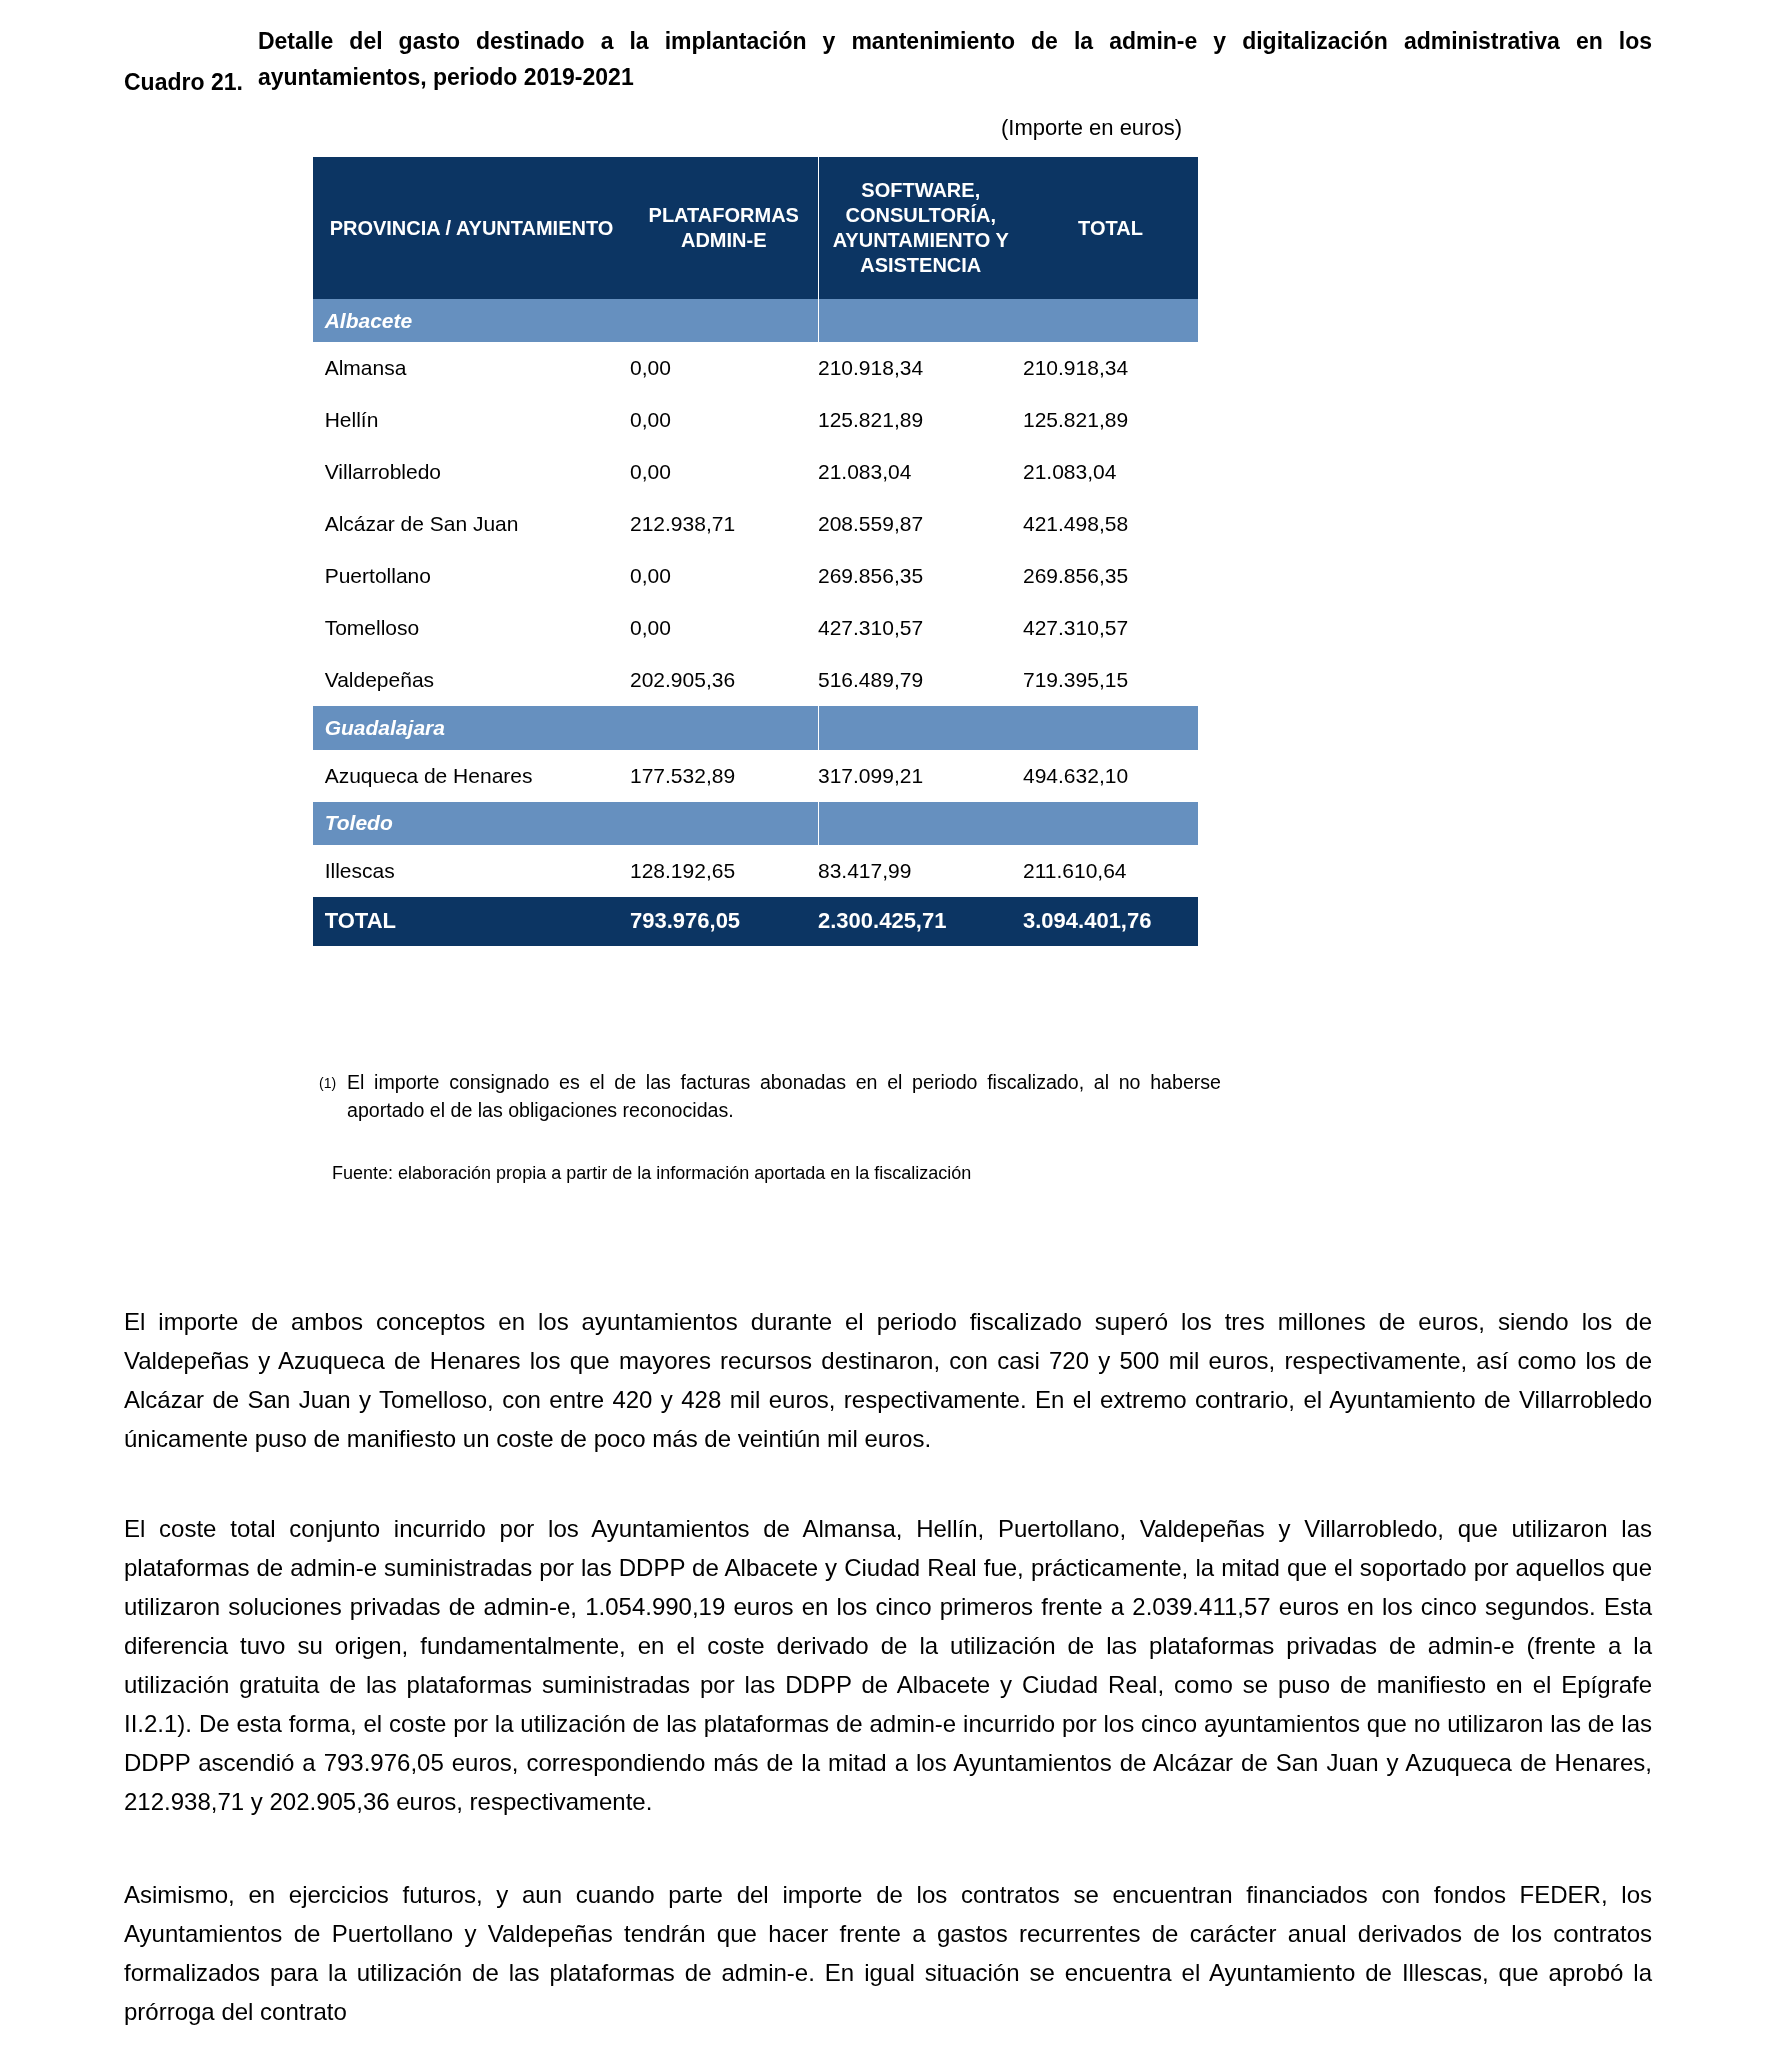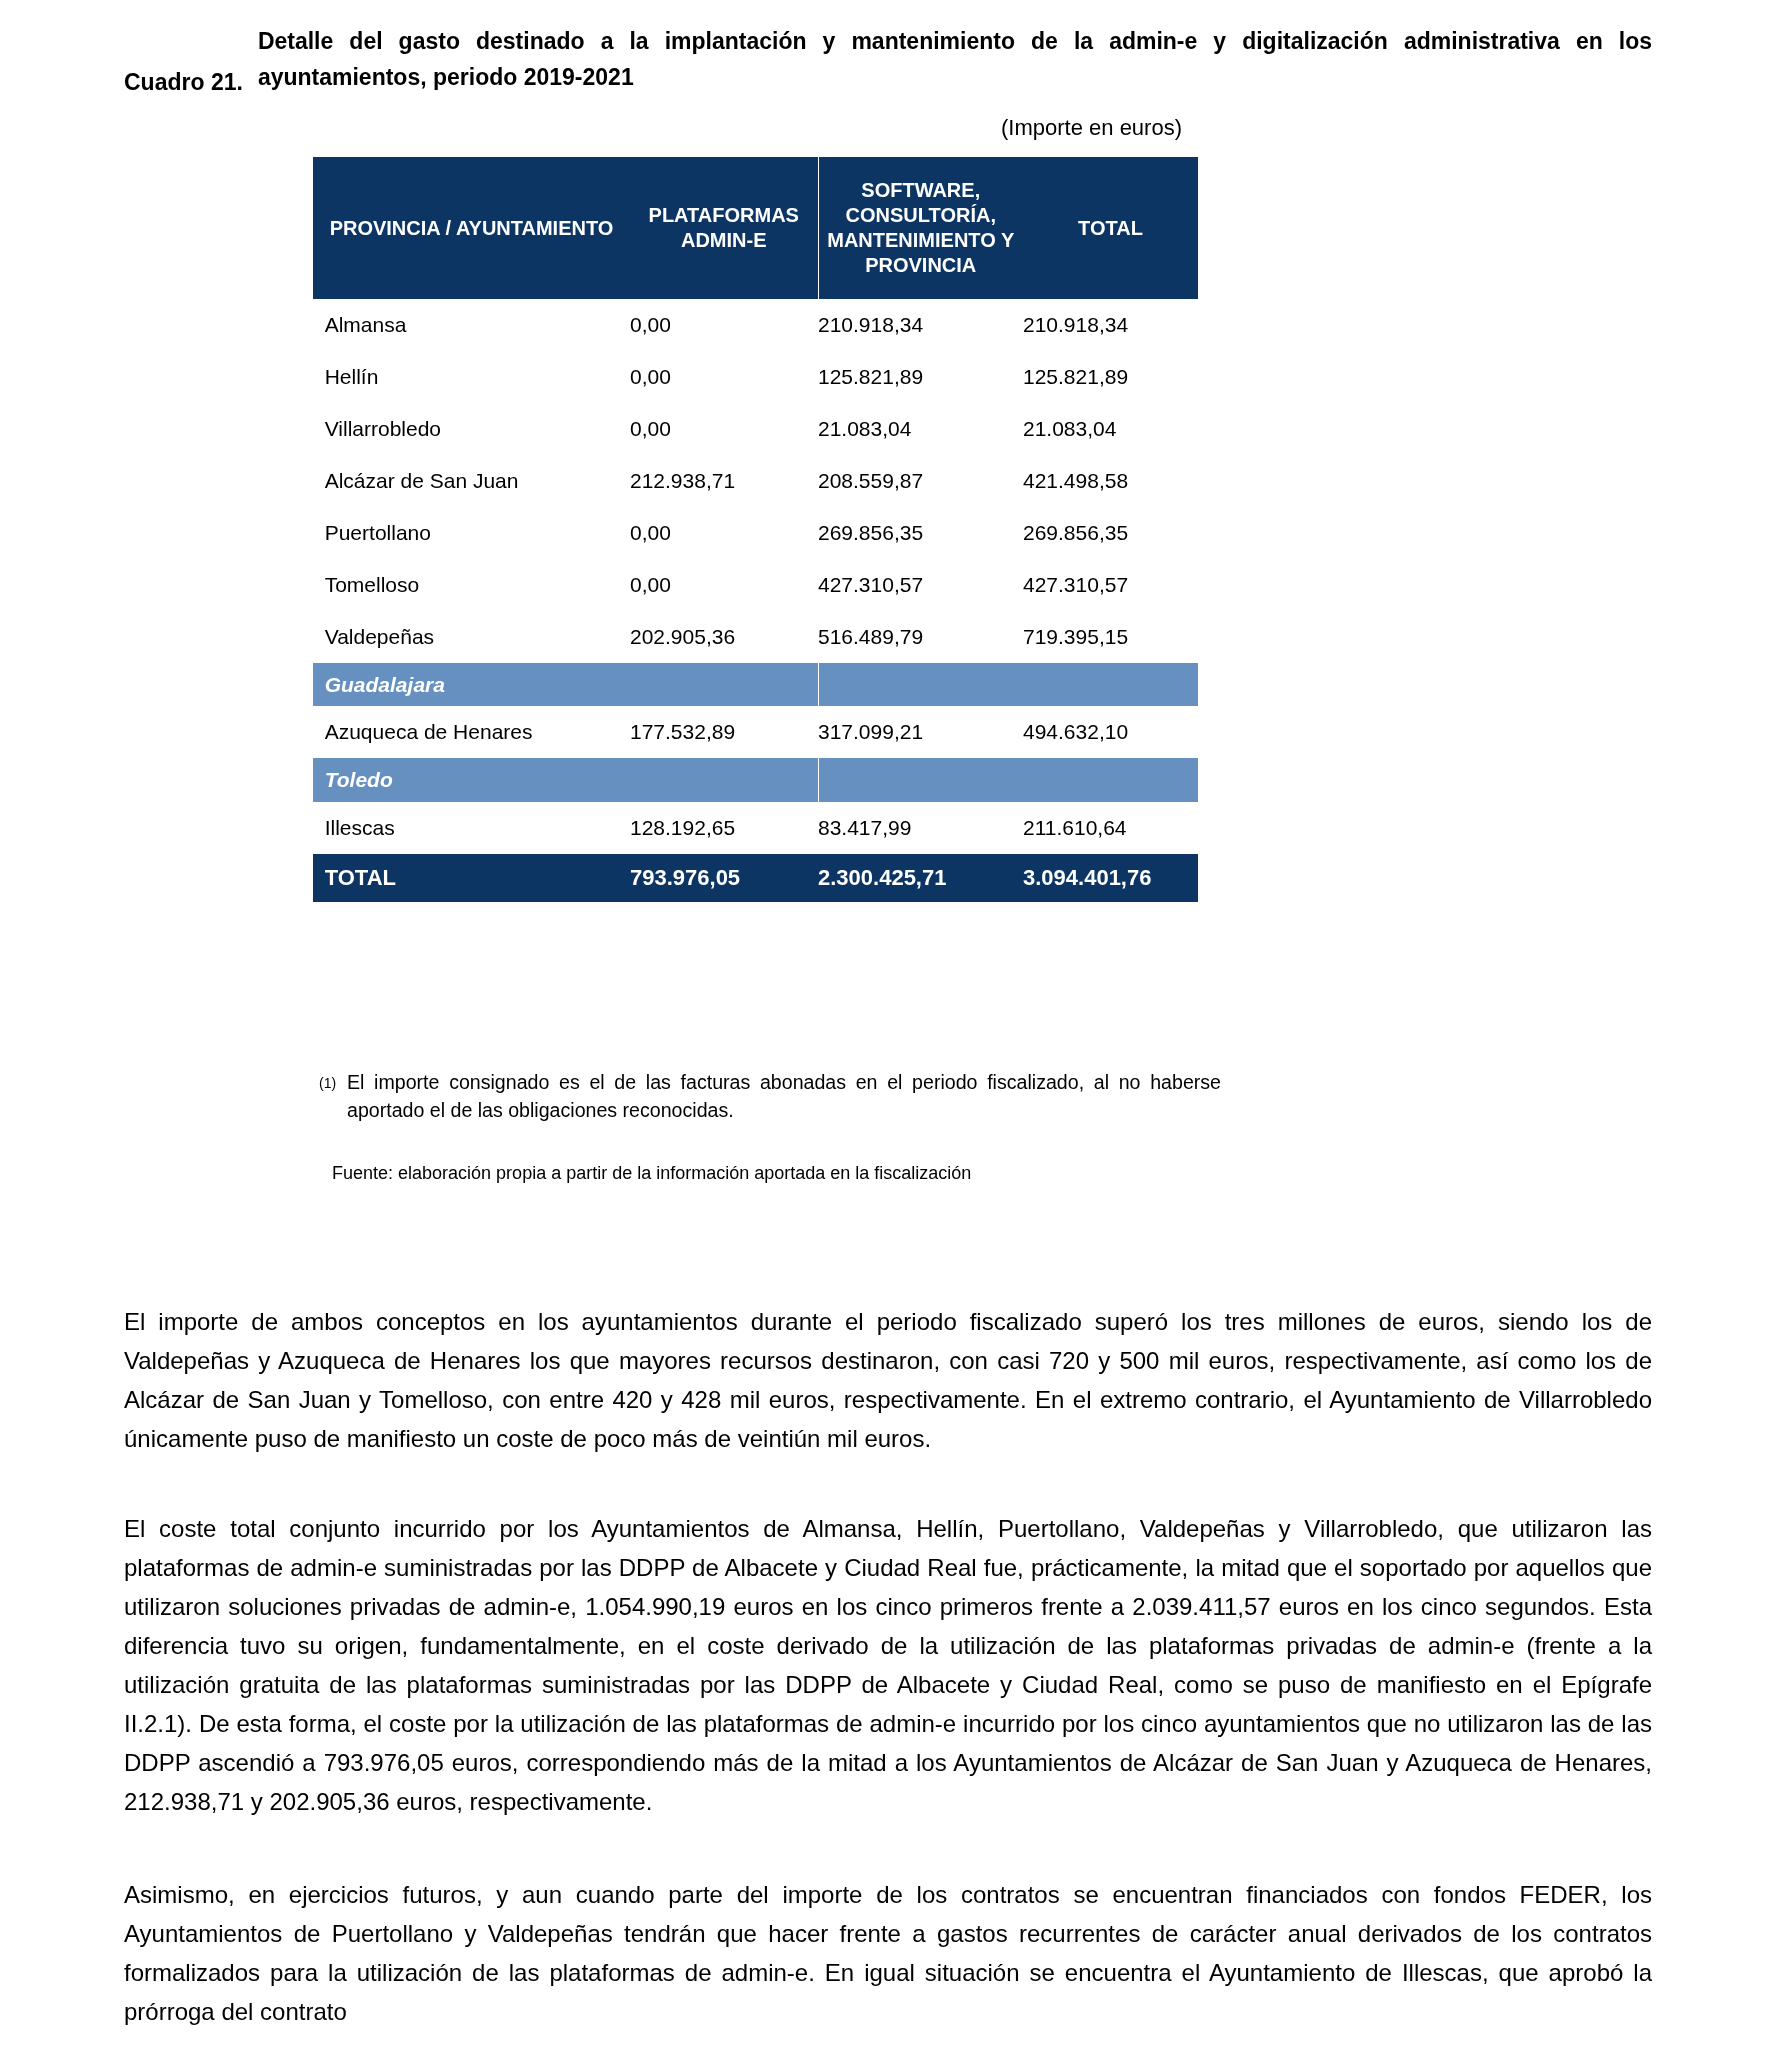--- a/index.html
+++ b/index.html
@@ -218,26 +218,32 @@
       <colgroup>
         <col class="c0">
           <col class="c1">
           <col class="c2">
           <col class="c3">
       </colgroup>
       <thead>
         <tr>
           <th>PROVINCIA / AYUNTAMIENTO</th>
           <th>PLATAFORMAS ADMIN-E</th>
-          <th class="sep">SOFTWARE, CONSULTORÍA, MANTENIMIENTO Y PROVINCIA</th>
+          <th class="sep">SOFTWARE, CONSULTORÍA, AYUNTAMIENTO Y ASISTENCIA</th>
           <th>TOTAL</th>
         </tr>
       </thead>
       <tbody>
 
+        <tr class="group-row">
+          <td class="name">Albacete</td>
+          <td class="blank"></td>
+          <td class="blank sep"></td>
+          <td class="blank"></td>
+        </tr>
 
         <tr class="data-row">
           <td class="name">Almansa</td>
           <td class="num">0,00</td>
           <td class="num">210.918,34</td>
           <td class="num lastcol">210.918,34</td>
         </tr>
 
         <tr class="data-row">
           <td class="name">Hellín</td>

